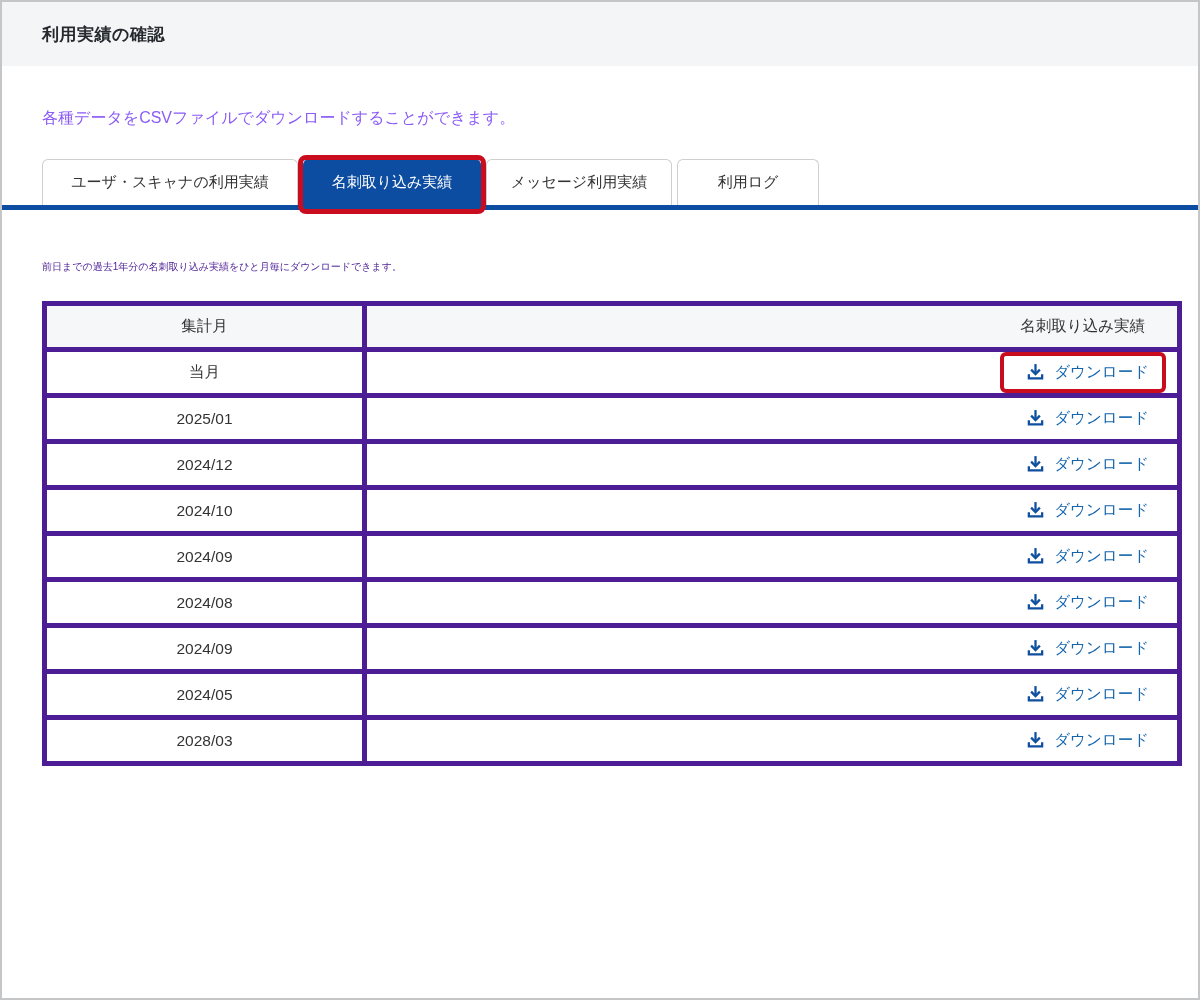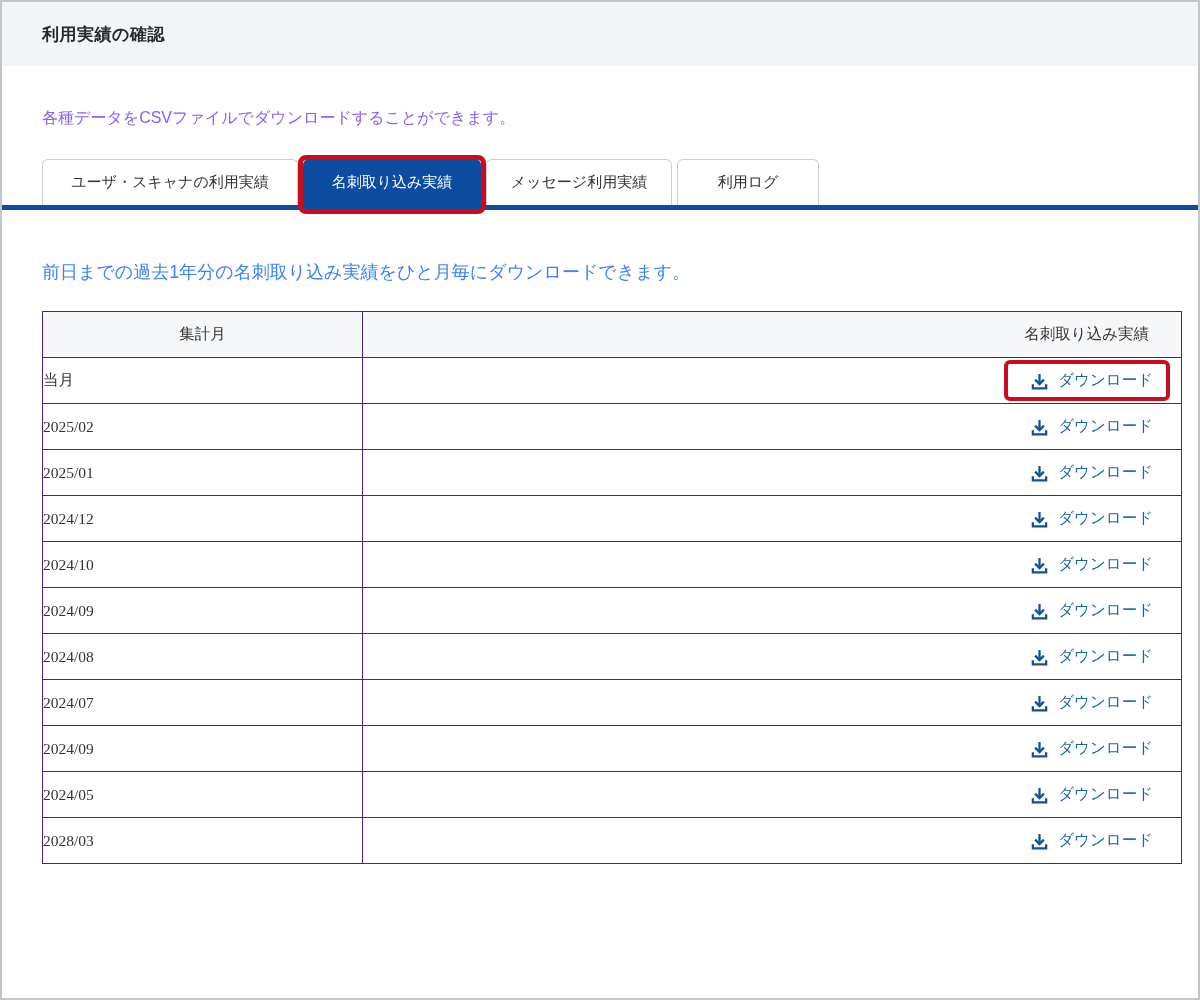--- a/index.html
+++ b/index.html
@@ -73,52 +73,51 @@
   }
   .blue-bar{
     height:5px;
     background:var(--accent);
     width:100%;
     position:relative;
     z-index:1;
   }
   .panel-desc{
     margin:50px 40px 0 40px;
-    font-size:18px;color:#3b82f6;
+    font-size:10px;color:#4c1d95;
   }
   table.dl-table{
     margin:27px 20px 0 40px;
     width:1140px;
     border-collapse:collapse;
     font-size:15.5px;
   }
   .dl-table th,.dl-table td{
-    border:1px solid #4c1d95;
+    border:5px solid #4c1d95;
     height:46px;
     color:#333;
     font-weight:400;
-    font-family:Liberation Serif, serif;
   }
   .dl-table th.h-month{
     width:320px;
     background:#f6f7f9;
     text-align:center;
   }
   .dl-table th.h-result{
     background:#f6f7f9;
     text-align:right;
     padding-right:32px;
   }
-  .dl-table td.month{text-align:left;}
+  .dl-table td.month{text-align:center;}
   .dl-table td.dl{
     text-align:right;
     padding-right:28px;
   }
   .dl-link{
-    display:inline-flex;align-items:flex-end;gap:9px;
+    display:inline-flex;align-items:flex-start;gap:9px;
     color:var(--link);
     text-decoration:none;
     position:relative;
     vertical-align:middle;
   }
   .dl-icon{display:block;color:#0f4f9f;}
   .ring-link{
     left:-26px;right:-17px;top:-10px;bottom:-10px;
     border-width:4px;
     border-radius:6px;
@@ -167,31 +166,20 @@
   <svg class="dl-icon" viewBox="0 0 20 20" width="19" height="19" aria-hidden="true">
     <path d="M10 2.2 V11.2" fill="none" stroke="currentColor" stroke-width="2.4"></path>
     <path d="M5.4 8 L10 12.8 L14.6 8" fill="none" stroke="currentColor" stroke-width="2.4"></path>
     <path d="M3 13 V17.2 H17 V13" fill="none" stroke="currentColor" stroke-width="2.4"></path>
   </svg>
 <span>ダウンロード</span>
               <span class="ring ring-link"></span>
             </a></td>
         </tr>
         <tr>
-          <td class="month">2025/02</td>
-          <td class="dl"><a class="dl-link" href="#">
-  <svg class="dl-icon" viewBox="0 0 20 20" width="19" height="19" aria-hidden="true">
-    <path d="M10 2.2 V11.2" fill="none" stroke="currentColor" stroke-width="2.4"></path>
-    <path d="M5.4 8 L10 12.8 L14.6 8" fill="none" stroke="currentColor" stroke-width="2.4"></path>
-    <path d="M3 13 V17.2 H17 V13" fill="none" stroke="currentColor" stroke-width="2.4"></path>
-  </svg>
-<span>ダウンロード</span>
-            </a></td>
-        </tr>
-        <tr>
           <td class="month">2025/01</td>
           <td class="dl"><a class="dl-link" href="#">
   <svg class="dl-icon" viewBox="0 0 20 20" width="19" height="19" aria-hidden="true">
     <path d="M10 2.2 V11.2" fill="none" stroke="currentColor" stroke-width="2.4"></path>
     <path d="M5.4 8 L10 12.8 L14.6 8" fill="none" stroke="currentColor" stroke-width="2.4"></path>
     <path d="M3 13 V17.2 H17 V13" fill="none" stroke="currentColor" stroke-width="2.4"></path>
   </svg>
 <span>ダウンロード</span>
             </a></td>
         </tr>
@@ -223,31 +211,20 @@
   <svg class="dl-icon" viewBox="0 0 20 20" width="19" height="19" aria-hidden="true">
     <path d="M10 2.2 V11.2" fill="none" stroke="currentColor" stroke-width="2.4"></path>
     <path d="M5.4 8 L10 12.8 L14.6 8" fill="none" stroke="currentColor" stroke-width="2.4"></path>
     <path d="M3 13 V17.2 H17 V13" fill="none" stroke="currentColor" stroke-width="2.4"></path>
   </svg>
 <span>ダウンロード</span>
             </a></td>
         </tr>
         <tr>
           <td class="month">2024/08</td>
-          <td class="dl"><a class="dl-link" href="#">
-  <svg class="dl-icon" viewBox="0 0 20 20" width="19" height="19" aria-hidden="true">
-    <path d="M10 2.2 V11.2" fill="none" stroke="currentColor" stroke-width="2.4"></path>
-    <path d="M5.4 8 L10 12.8 L14.6 8" fill="none" stroke="currentColor" stroke-width="2.4"></path>
-    <path d="M3 13 V17.2 H17 V13" fill="none" stroke="currentColor" stroke-width="2.4"></path>
-  </svg>
-<span>ダウンロード</span>
-            </a></td>
-        </tr>
-        <tr>
-          <td class="month">2024/07</td>
           <td class="dl"><a class="dl-link" href="#">
   <svg class="dl-icon" viewBox="0 0 20 20" width="19" height="19" aria-hidden="true">
     <path d="M10 2.2 V11.2" fill="none" stroke="currentColor" stroke-width="2.4"></path>
     <path d="M5.4 8 L10 12.8 L14.6 8" fill="none" stroke="currentColor" stroke-width="2.4"></path>
     <path d="M3 13 V17.2 H17 V13" fill="none" stroke="currentColor" stroke-width="2.4"></path>
   </svg>
 <span>ダウンロード</span>
             </a></td>
         </tr>
         <tr>

